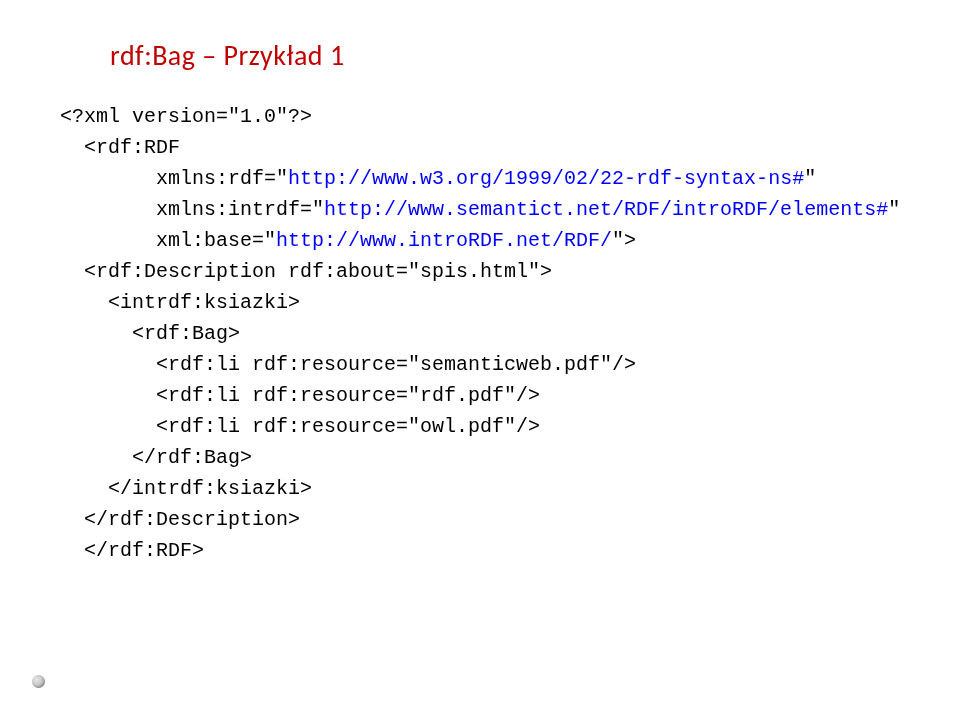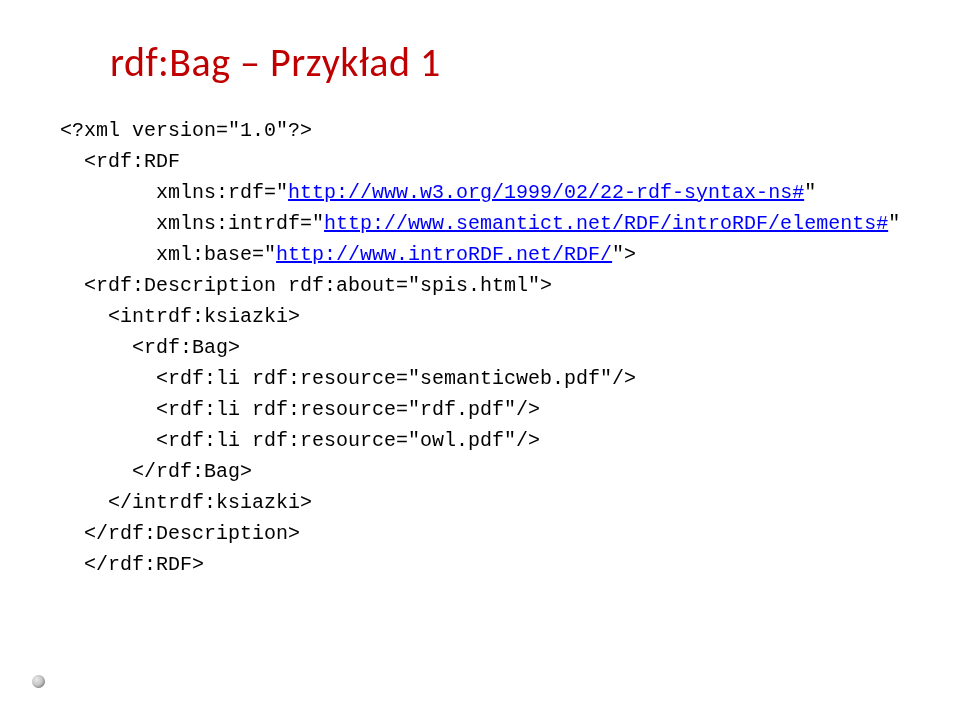--- a/index.html
+++ b/index.html
@@ -11,36 +11,35 @@
     font-family: Calibri, Arial, sans-serif;
   }
   .slide {
     position: relative;
     width: 960px;
     height: 714px;
     box-sizing: border-box;
     padding: 20px 60px 40px 60px;
   }
   .title {
-    font-size: 40px;
+    font-size: 28px;
     color: #c00000;
     font-weight: 400;
     margin: 18px 0 28px 50px;
     letter-spacing: 0.5px;
   }
   .code {
     font-family: "Courier New", Courier, monospace;
     font-size: 20px;
     line-height: 1.55;
     color: #000000;
     white-space: pre;
   }
   .code a.link {
     color: #0000ff;
-    text-decoration: underline;
   }
   .bullet {
     position: absolute;
     left: 32px;
     bottom: 26px;
     width: 13px;
     height: 13px;
     border-radius: 50%;
     background: radial-gradient(circle at 35% 35%, #e9e9e9 0%, #c8c8c8 45%, #9a9a9a 100%);
     box-shadow: inset -1px -1px 2px rgba(0,0,0,0.25);

